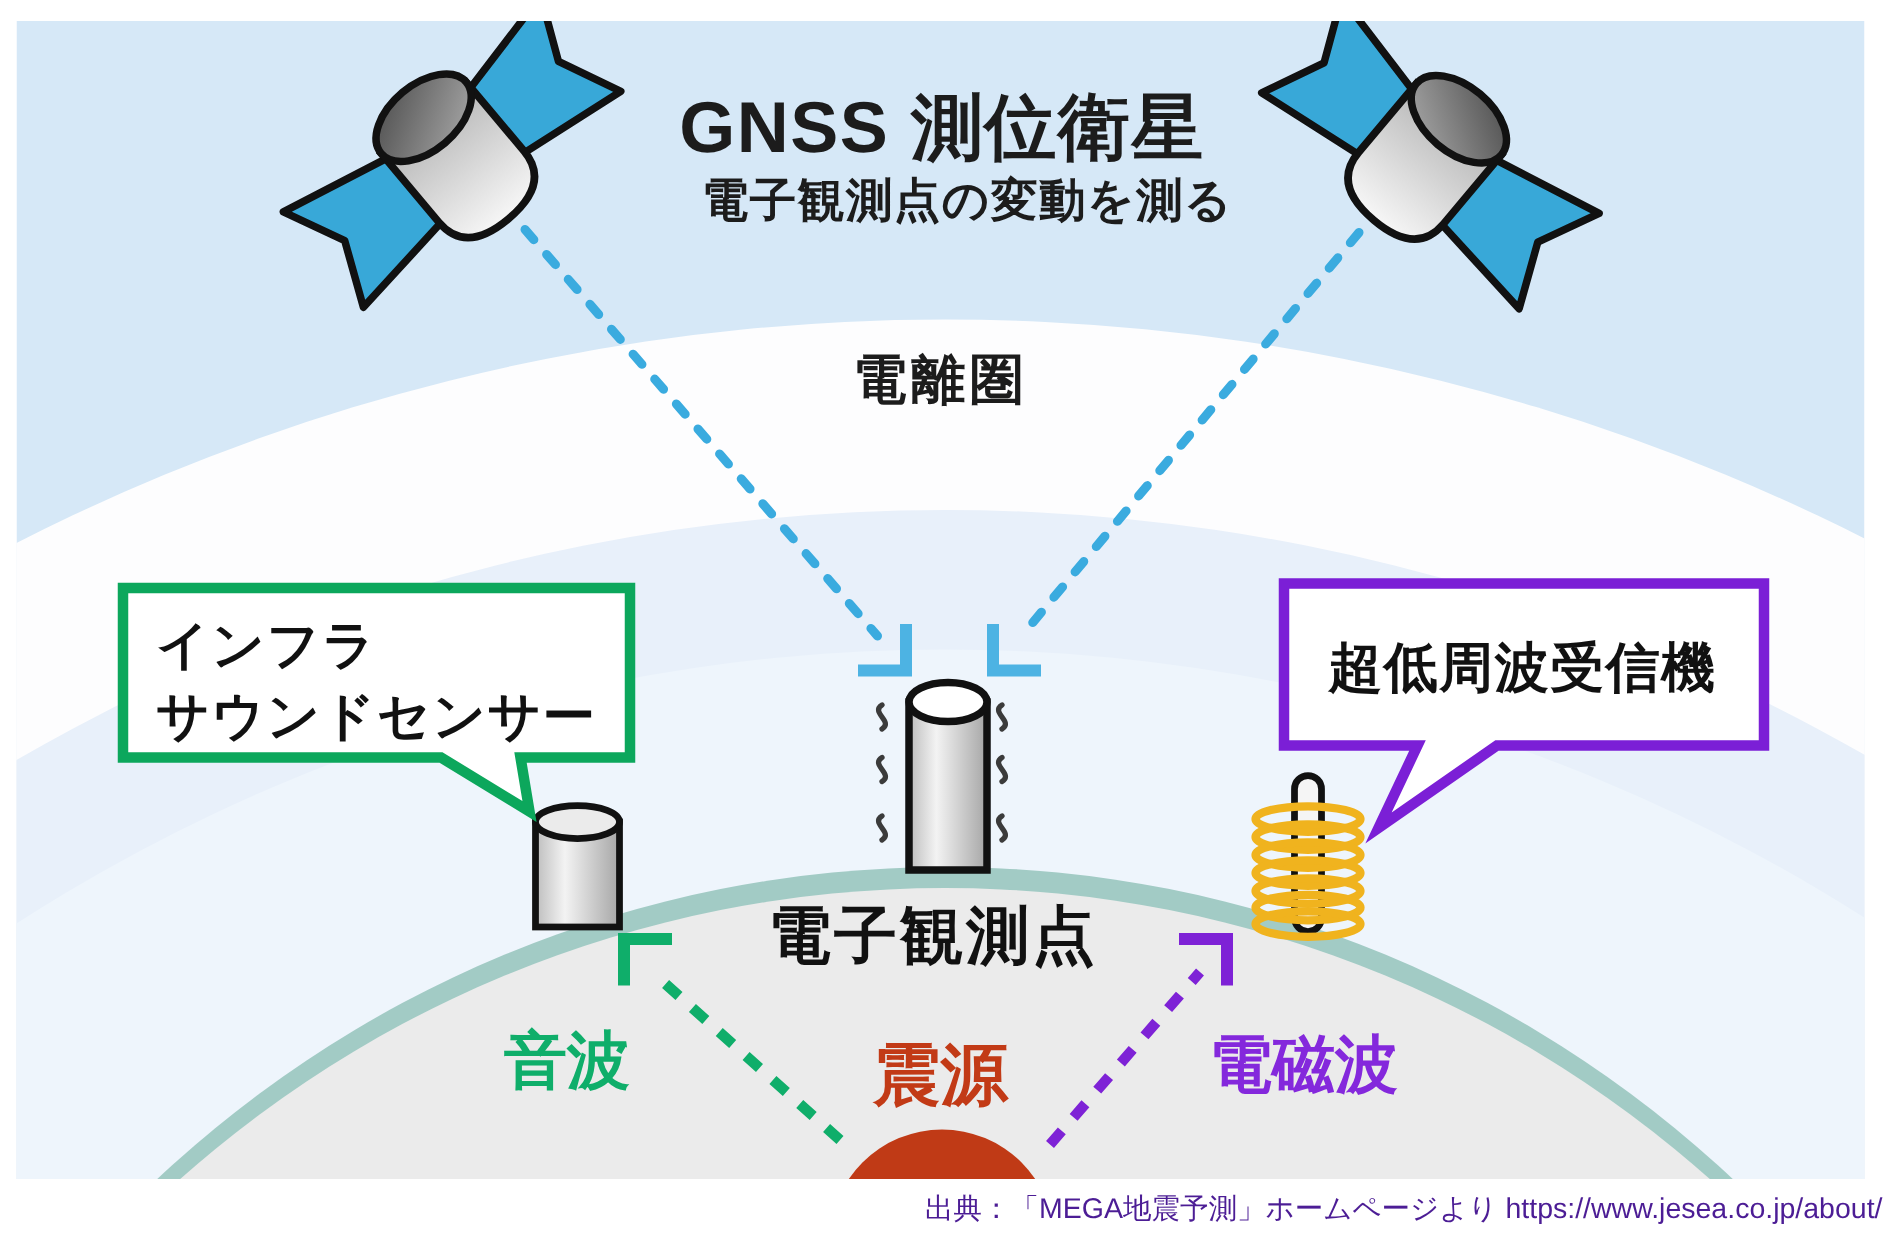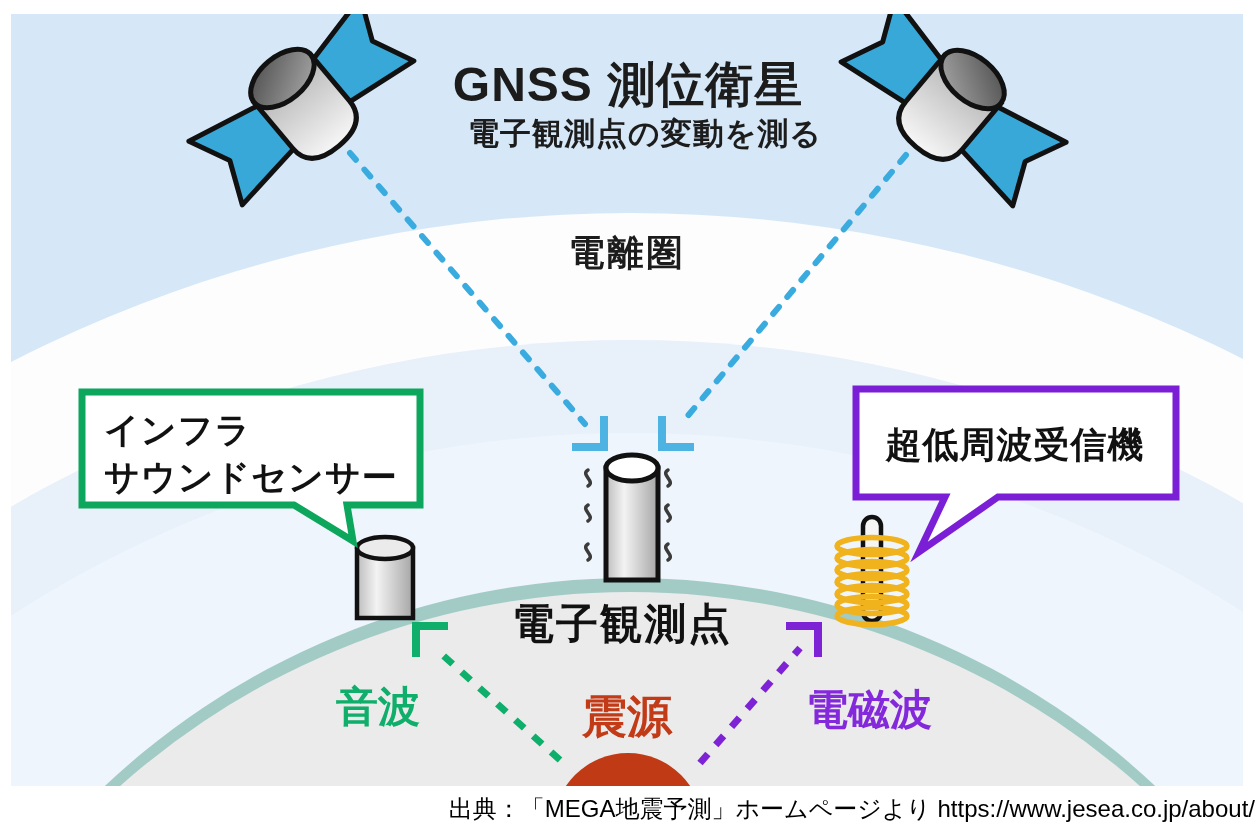--- a/index.html
+++ b/index.html
@@ -9,21 +9,21 @@
   .t{font-family:"Liberation Sans","DejaVu Sans",sans-serif;}
   .t-title{font-size:48px;font-weight:bold;fill:#1c1c1c;text-anchor:middle;letter-spacing:1px;}
   .t-sub{font-size:31px;font-weight:bold;fill:#1c1c1c;text-anchor:middle;letter-spacing:1px;}
   .t-iono{font-size:36px;font-weight:bold;fill:#1c1c1c;text-anchor:middle;letter-spacing:3px;}
   .t-obs{font-size:42px;font-weight:bold;fill:#111;text-anchor:middle;letter-spacing:2px;}
   .t-sound{font-size:42px;font-weight:bold;fill:#0fae6a;text-anchor:middle;}
   .t-epi{font-size:45px;font-weight:bold;fill:#c23a16;text-anchor:middle;}
   .t-em{font-size:42px;font-weight:bold;fill:#8428dc;text-anchor:middle;}
   .t-call{font-size:35px;font-weight:bold;fill:#111;letter-spacing:1px;}
   .t-callr{font-size:36px;font-weight:bold;fill:#111;text-anchor:middle;letter-spacing:1px;}
-  #source-line{position:absolute;right:3px;top:793px;font-size:24px;color:#000000;
+  #source-line{position:absolute;right:3px;top:793px;font-size:19px;color:#4c1d95;
     letter-spacing:0px;white-space:nowrap;}
 </style>
 </head>
 <body>
 
 <div id="stage">
 
   <svg id="art" viewBox="11 14 1232 772">
     <defs>
       <linearGradient id="cylGrad" x1="0" y1="0" x2="0" y2="1">

